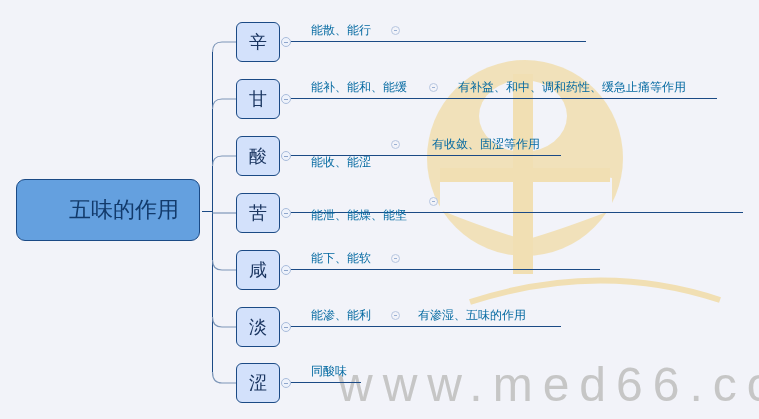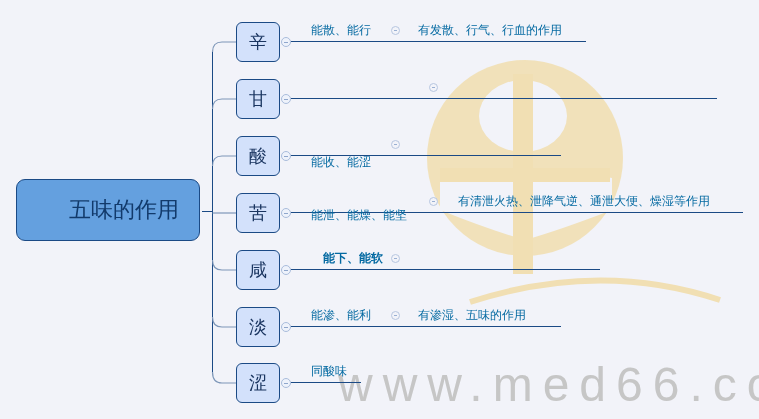--- a/index.html
+++ b/index.html
@@ -100,52 +100,53 @@
     <path d="M 7.5 317 Q 7.5 327 17 327 L 31 327" stroke="#7d96b8" stroke-width="1.2" fill="none"></path>
   </svg>
 
   <div class="child-node" style="top:22px;">
     <span>辛</span>
   </div>
   <div class="collapse" style="top:37px;"></div>
   <div class="underline" style="top:41px;width:295px;"></div>
   <div class="label" style="left:311px;top:23px;">能散、能行</div>
   <div class="mini-collapse" style="left:391px;top:26px;"></div>
-  <div class="label" style="left:418px;top:23px;">有发散、行气、行血的作用</div>
 
   <div class="child-node" style="top:79px;">
     <span>甘</span>
   </div>
   <div class="collapse" style="top:94px;"></div>
   <div class="underline" style="top:98px;width:426px;"></div>
+  <div class="label" style="left:311px;top:80px;">能补、能和、能缓</div>
   <div class="mini-collapse" style="left:429px;top:83px;"></div>
+  <div class="label" style="left:458px;top:80px;">有补益、和中、调和药性、缓急止痛等作用</div>
 
   <div class="child-node" style="top:136px;">
     <span>酸</span>
   </div>
   <div class="collapse" style="top:151px;"></div>
   <div class="underline" style="top:155px;width:270px;"></div>
   <div class="label" style="left:311px;top:155px;">能收、能涩</div>
   <div class="mini-collapse" style="left:391px;top:140px;"></div>
+  <div class="label" style="left:432px;top:137px;">有收敛、固涩等作用</div>
 
   <div class="child-node" style="top:193px;">
     <span>苦</span>
   </div>
   <div class="collapse" style="top:208px;"></div>
   <div class="underline" style="top:212px;width:452px;"></div>
   <div class="label" style="left:311px;top:208px;">能泄、能燥、能坚</div>
   <div class="mini-collapse" style="left:429px;top:197px;"></div>
-  <div class="label" style="left:458px;top:194px;">有清泄火热、泄降气逆、通泄大便、燥湿等作用</div>
 
   <div class="child-node" style="top:250px;">
     <span>咸</span>
   </div>
   <div class="collapse" style="top:265px;"></div>
   <div class="underline" style="top:269px;width:309px;"></div>
-  <div class="label" style="left:323px;top:251px;font-weight:bold;">能下、能软</div>
+  <div class="label" style="left:311px;top:251px;">能下、能软</div>
   <div class="mini-collapse" style="left:391px;top:254px;"></div>
 
   <div class="child-node" style="top:307px;">
     <span>淡</span>
   </div>
   <div class="collapse" style="top:322px;"></div>
   <div class="underline" style="top:326px;width:270px;"></div>
   <div class="label" style="left:311px;top:308px;">能渗、能利</div>
   <div class="mini-collapse" style="left:391px;top:311px;"></div>
   <div class="label" style="left:418px;top:308px;">有渗湿、五味的作用</div>

